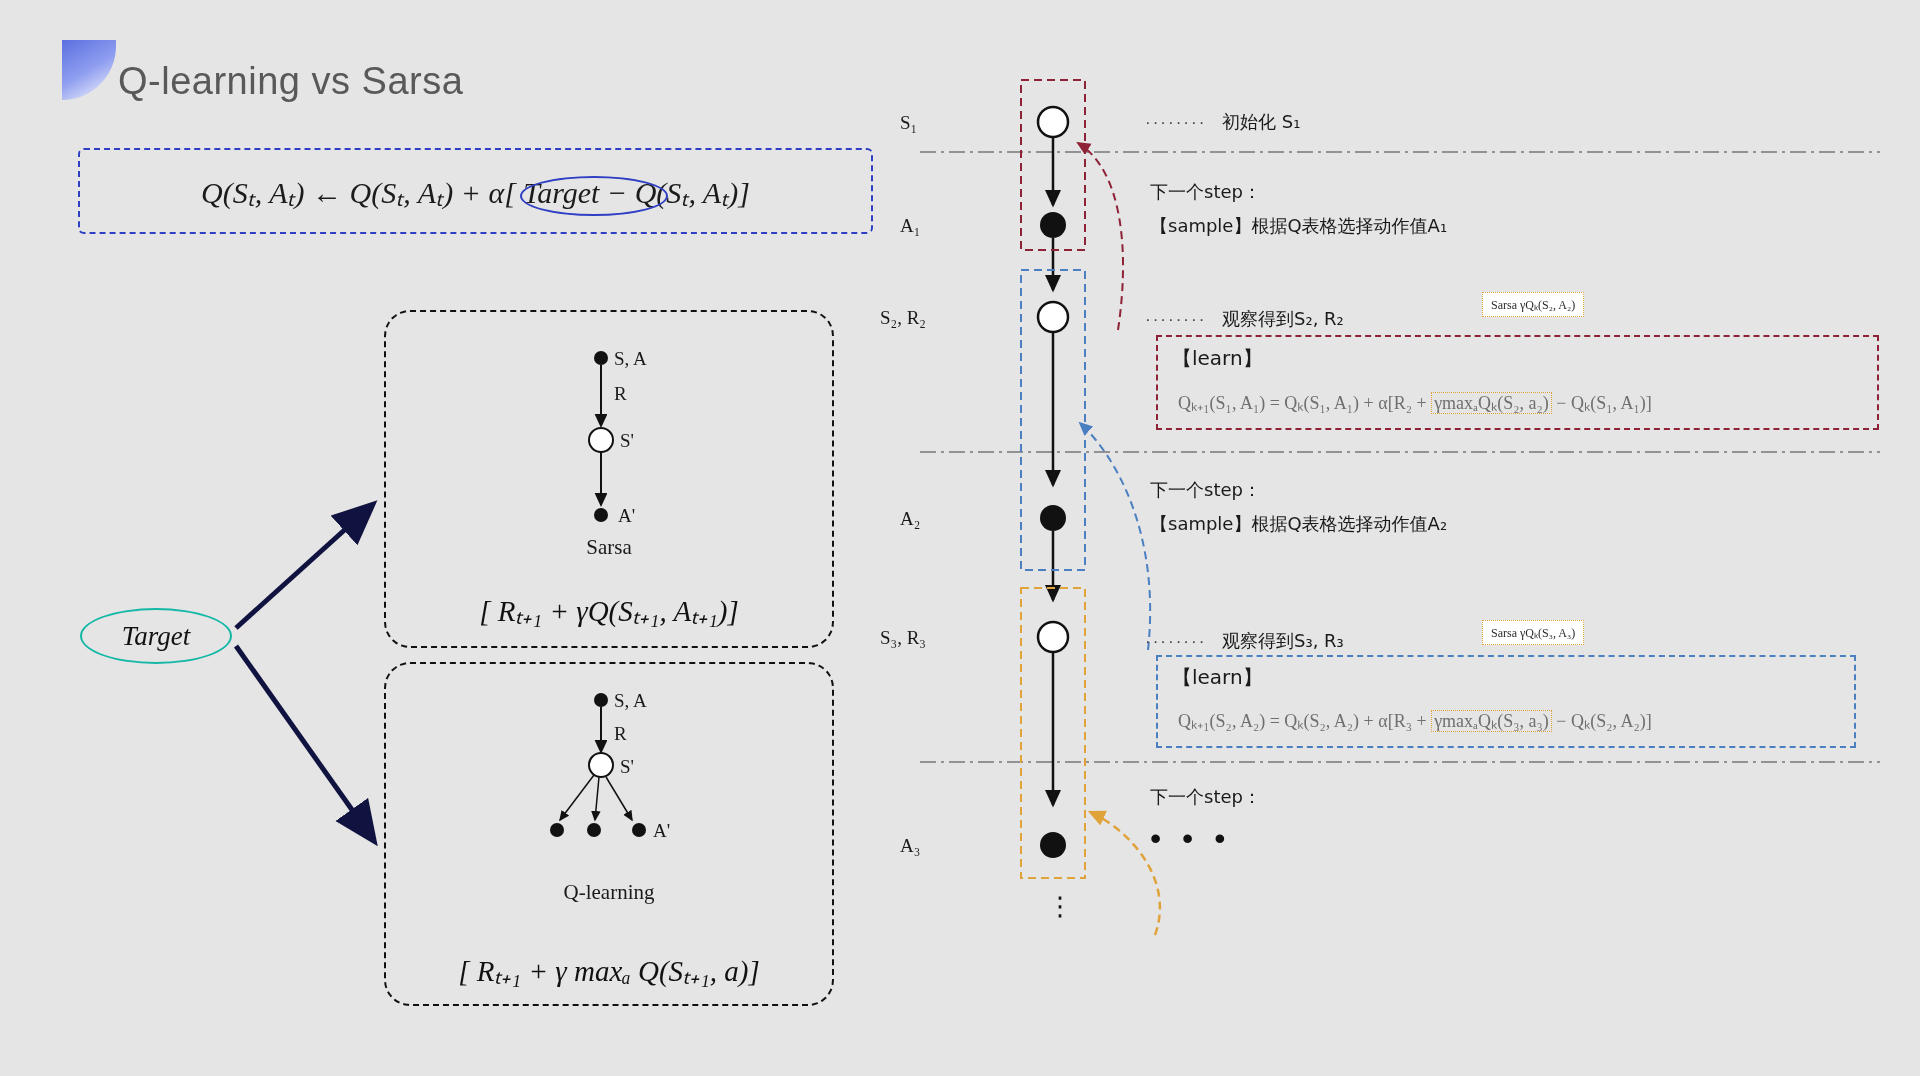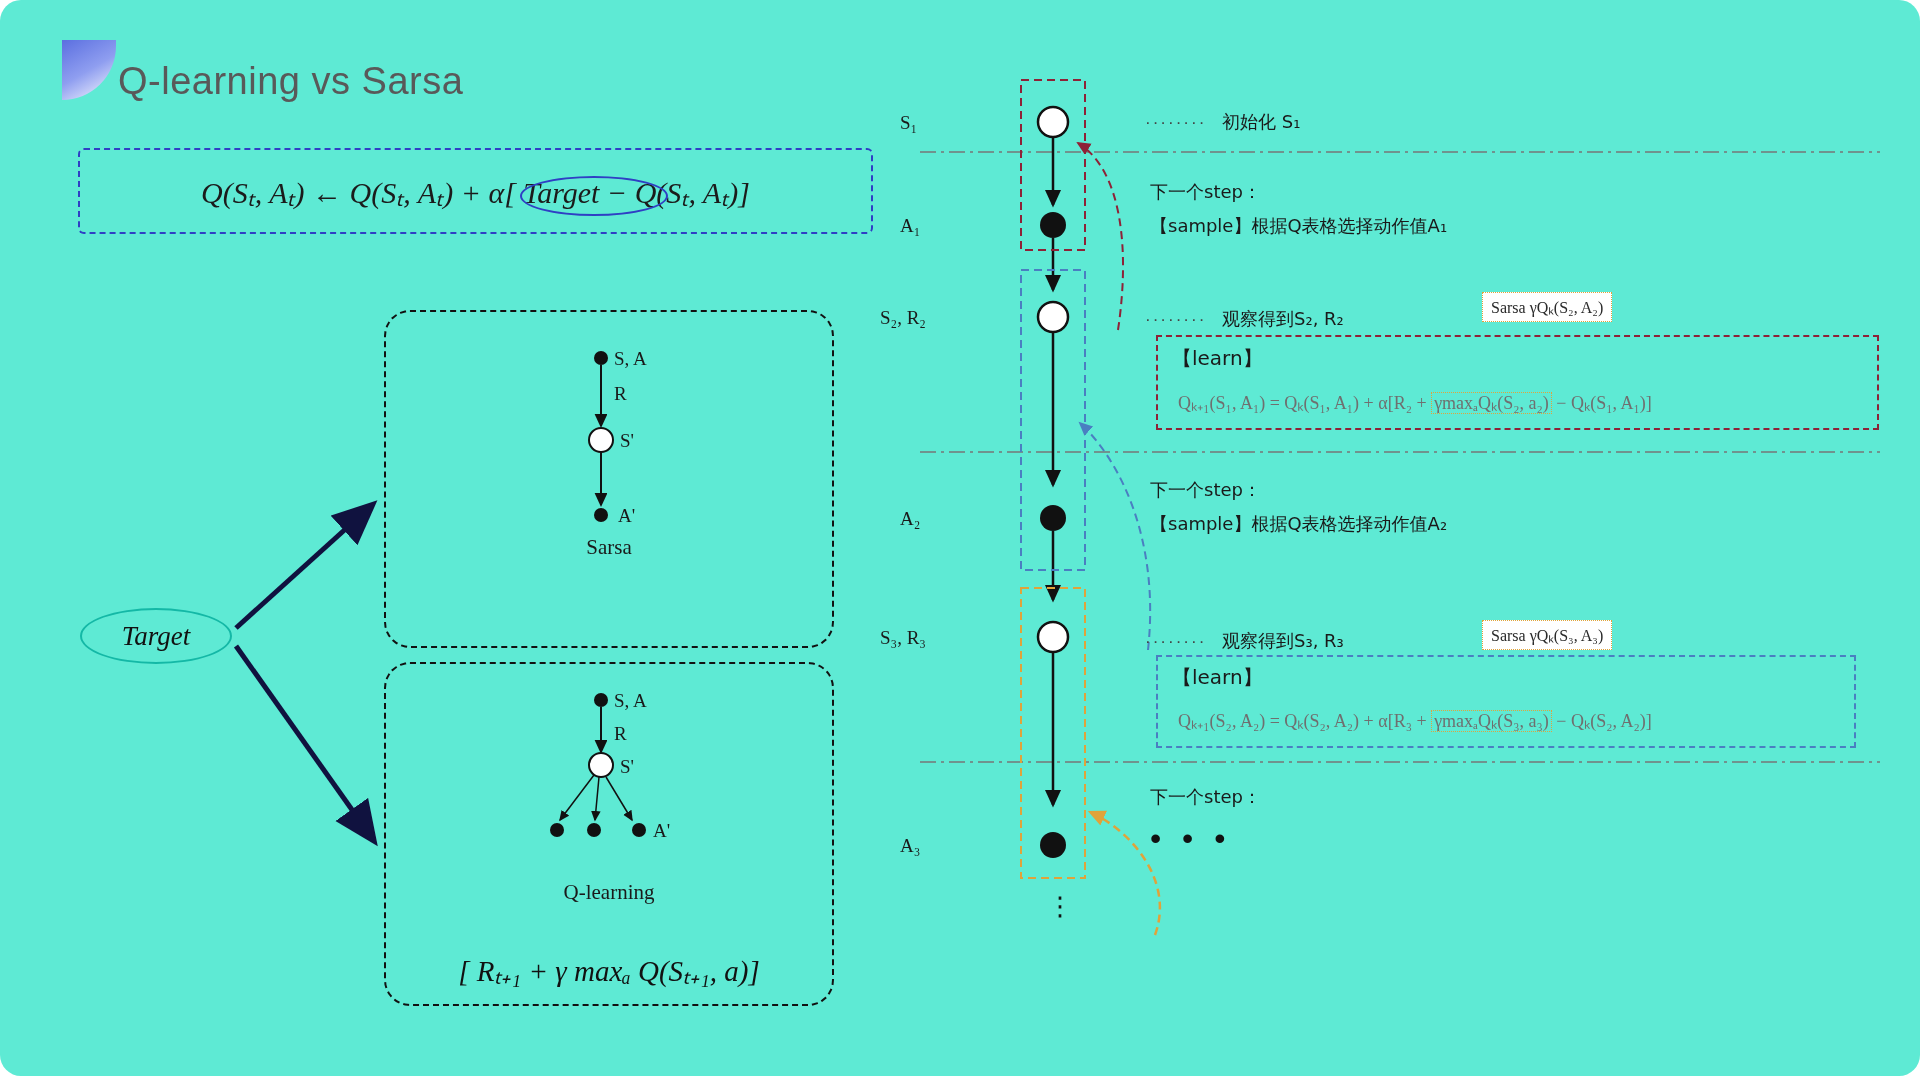--- a/index.html
+++ b/index.html
@@ -12,22 +12,21 @@
     height: 1076px;
     position: relative;
     font-family: "Liberation Sans", sans-serif;
     overflow: hidden;
   }
   .slide {
     position: absolute;
     left: 0; top: 0;
     width: 1920px;
     height: 1076px;
-    background: #5eead4;
-    border-radius: 21px;
+    background: #e5e5e5;
   }
 
   
   .title-badge {
     position: absolute;
     left: 62px;
     top: 40px;
     width: 54px;
     height: 60px;
     background: linear-gradient(150deg, #5b6fe0 0%, #8f9ef0 50%, #ffffff 100%);
@@ -169,21 +168,21 @@
     position: absolute;
     border: 2px dashed #4a7fc1;
     box-sizing: border-box;
   }
   .sarsa-tag {
     position: absolute;
     border: 1px dotted #e0a33a;
     box-sizing: border-box;
     padding: 3px 8px;
     font-family: "Liberation Serif", serif;
-    font-size: 16px;
+    font-size: 12px;
     color: #2a2a2a;
     white-space: nowrap;
     background: #fff;
   }
   .inline-highlight {
     border: 1px dotted #e0a33a;
     padding: 0 2px;
   }
   .vdots {
     position: absolute;
@@ -244,20 +243,21 @@
     <line x1="601" y1="365" x2="601" y2="426" stroke="#111" stroke-width="2" marker-end="url(#arrowsmall)"></line>
     <circle cx="601" cy="440" r="12" fill="#fff" stroke="#111" stroke-width="2"></circle>
     <line x1="601" y1="452" x2="601" y2="505" stroke="#111" stroke-width="2" marker-end="url(#arrowsmall)"></line>
     <circle cx="601" cy="515" r="7" fill="#111"></circle>
   </svg>
   <div class="state-label" style="left:614px; top:348px; text-align:left;">S, A</div>
   <div class="state-label" style="left:614px; top:383px; text-align:left;">R</div>
   <div class="state-label" style="left:620px; top:430px; text-align:left;">S'</div>
   <div class="state-label" style="left:618px; top:505px; text-align:left;">A'</div>
   <div class="panel-caption" style="left:384px; top:535px; width:450px;">Sarsa</div>
+  <div class="panel-formula" style="left:384px; top:590px; width:450px;">[ Rₜ₊₁ + γQ(Sₜ₊₁, Aₜ₊₁)]</div>
 
   <div class="panel panel-q"></div>
   <svg width="1920" height="1076">
     <circle cx="601" cy="700" r="7" fill="#111"></circle>
     <line x1="601" y1="707" x2="601" y2="752" stroke="#111" stroke-width="2" marker-end="url(#arrowsmall)"></line>
     <circle cx="601" cy="765" r="12" fill="#fff" stroke="#111" stroke-width="2"></circle>
     <line x1="594" y1="775" x2="560" y2="820" stroke="#111" stroke-width="1.5" marker-end="url(#arrowsmall)"></line>
     <line x1="599" y1="777" x2="595" y2="820" stroke="#111" stroke-width="1.5" marker-end="url(#arrowsmall)"></line>
     <line x1="606" y1="777" x2="632" y2="820" stroke="#111" stroke-width="1.5" marker-end="url(#arrowsmall)"></line>
     <circle cx="557" cy="830" r="7" fill="#111"></circle>

